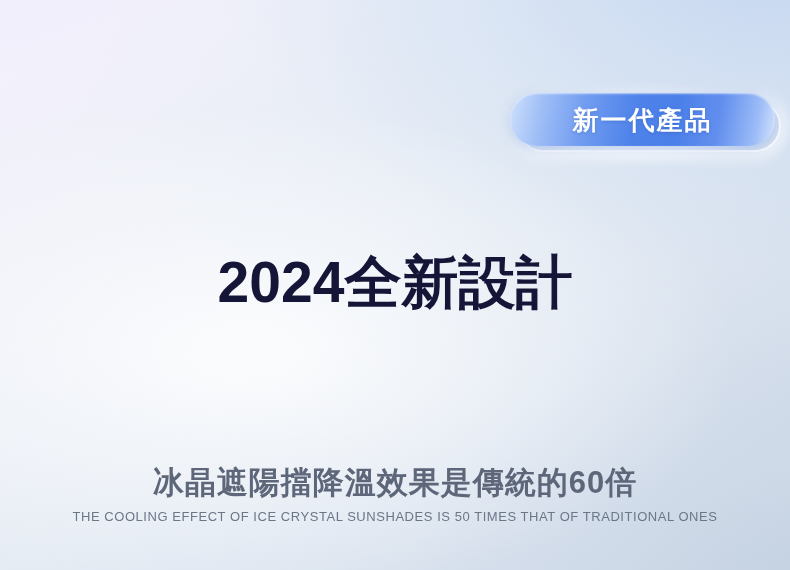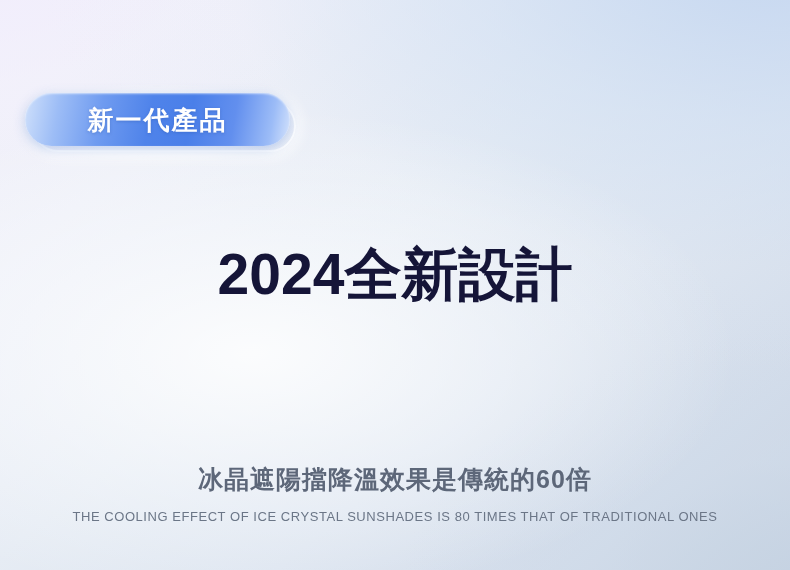--- a/index.html
+++ b/index.html
@@ -78,21 +78,21 @@
     height: 100%;
   }
 
   
   .badge-wrap {
     position: absolute;
     left: 0;
     right: 8px;
     top: 93px;
     display: flex;
-    justify-content: flex-start;
+    justify-content: flex-end;
     margin-left: 25px;
   }
   .badge-stack {
     position: relative;
     width: 272px;
     height: 60px;
   }
   
   .badge-ring {
     position: absolute;
@@ -156,41 +156,42 @@
   
   .headline-1, .headline-2 {
     position: absolute;
     left: 0;
     right: 0;
     text-align: center;
     color: #151538;
     font-weight: 700;
     line-height: 1;
     white-space: nowrap;
+    margin-top: 8px;
   }
   .headline-1 {
     top: 246px;
     font-size: 57px;
     letter-spacing: 0px;
   }
   .headline-2 {
     top: 327px;
     font-size: 63px;
     letter-spacing: 0px;
   }
 
   
   .subtitle {
     position: absolute;
     left: 0;
     right: 0;
     top: 467px;
     text-align: center;
     color: #5d6779;
-    font-size: 25px;
+    font-size: 31px;
     font-weight: 600;
     letter-spacing: 1px;
     line-height: 1;
     white-space: nowrap;
   }
   .caption {
     position: absolute;
     left: 0;
     right: 0;
     top: 510px;
@@ -223,16 +224,16 @@
           <span class="badge-text">新一代產品</span>
         </div>
       </div>
     </div>
 
     <div class="headline-1">2024全新設計</div>
 
 
     <div class="subtitle">冰晶遮陽擋降溫效果是傳統的60倍</div>
 
-    <div class="caption">THE COOLING EFFECT OF ICE CRYSTAL SUNSHADES IS 80 TIMES THAT OF TRADITIONAL ONES</div>
+    <div class="caption">THE COOLING EFFECT OF ICE CRYSTAL SUNSHADES IS 50 TIMES THAT OF TRADITIONAL ONES</div>
 
   </div>
 </div>
 
 </body></html>

